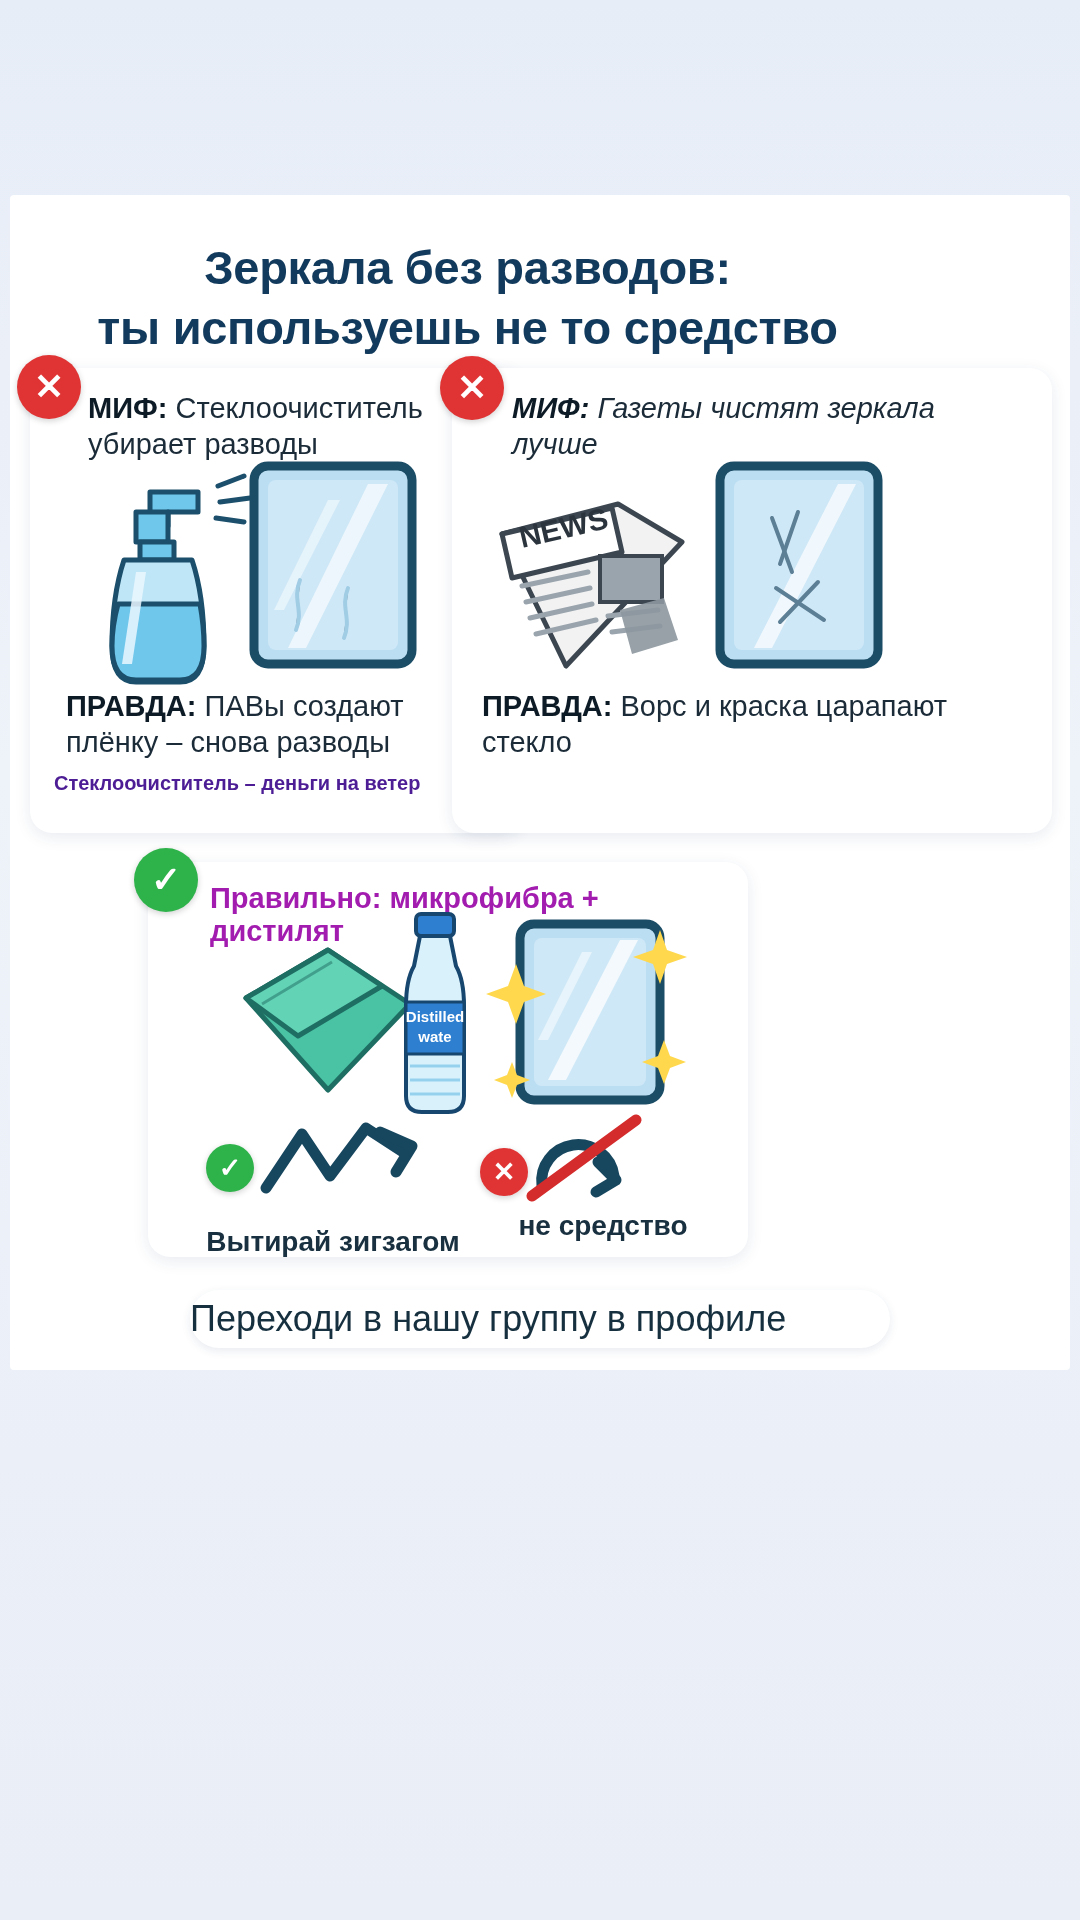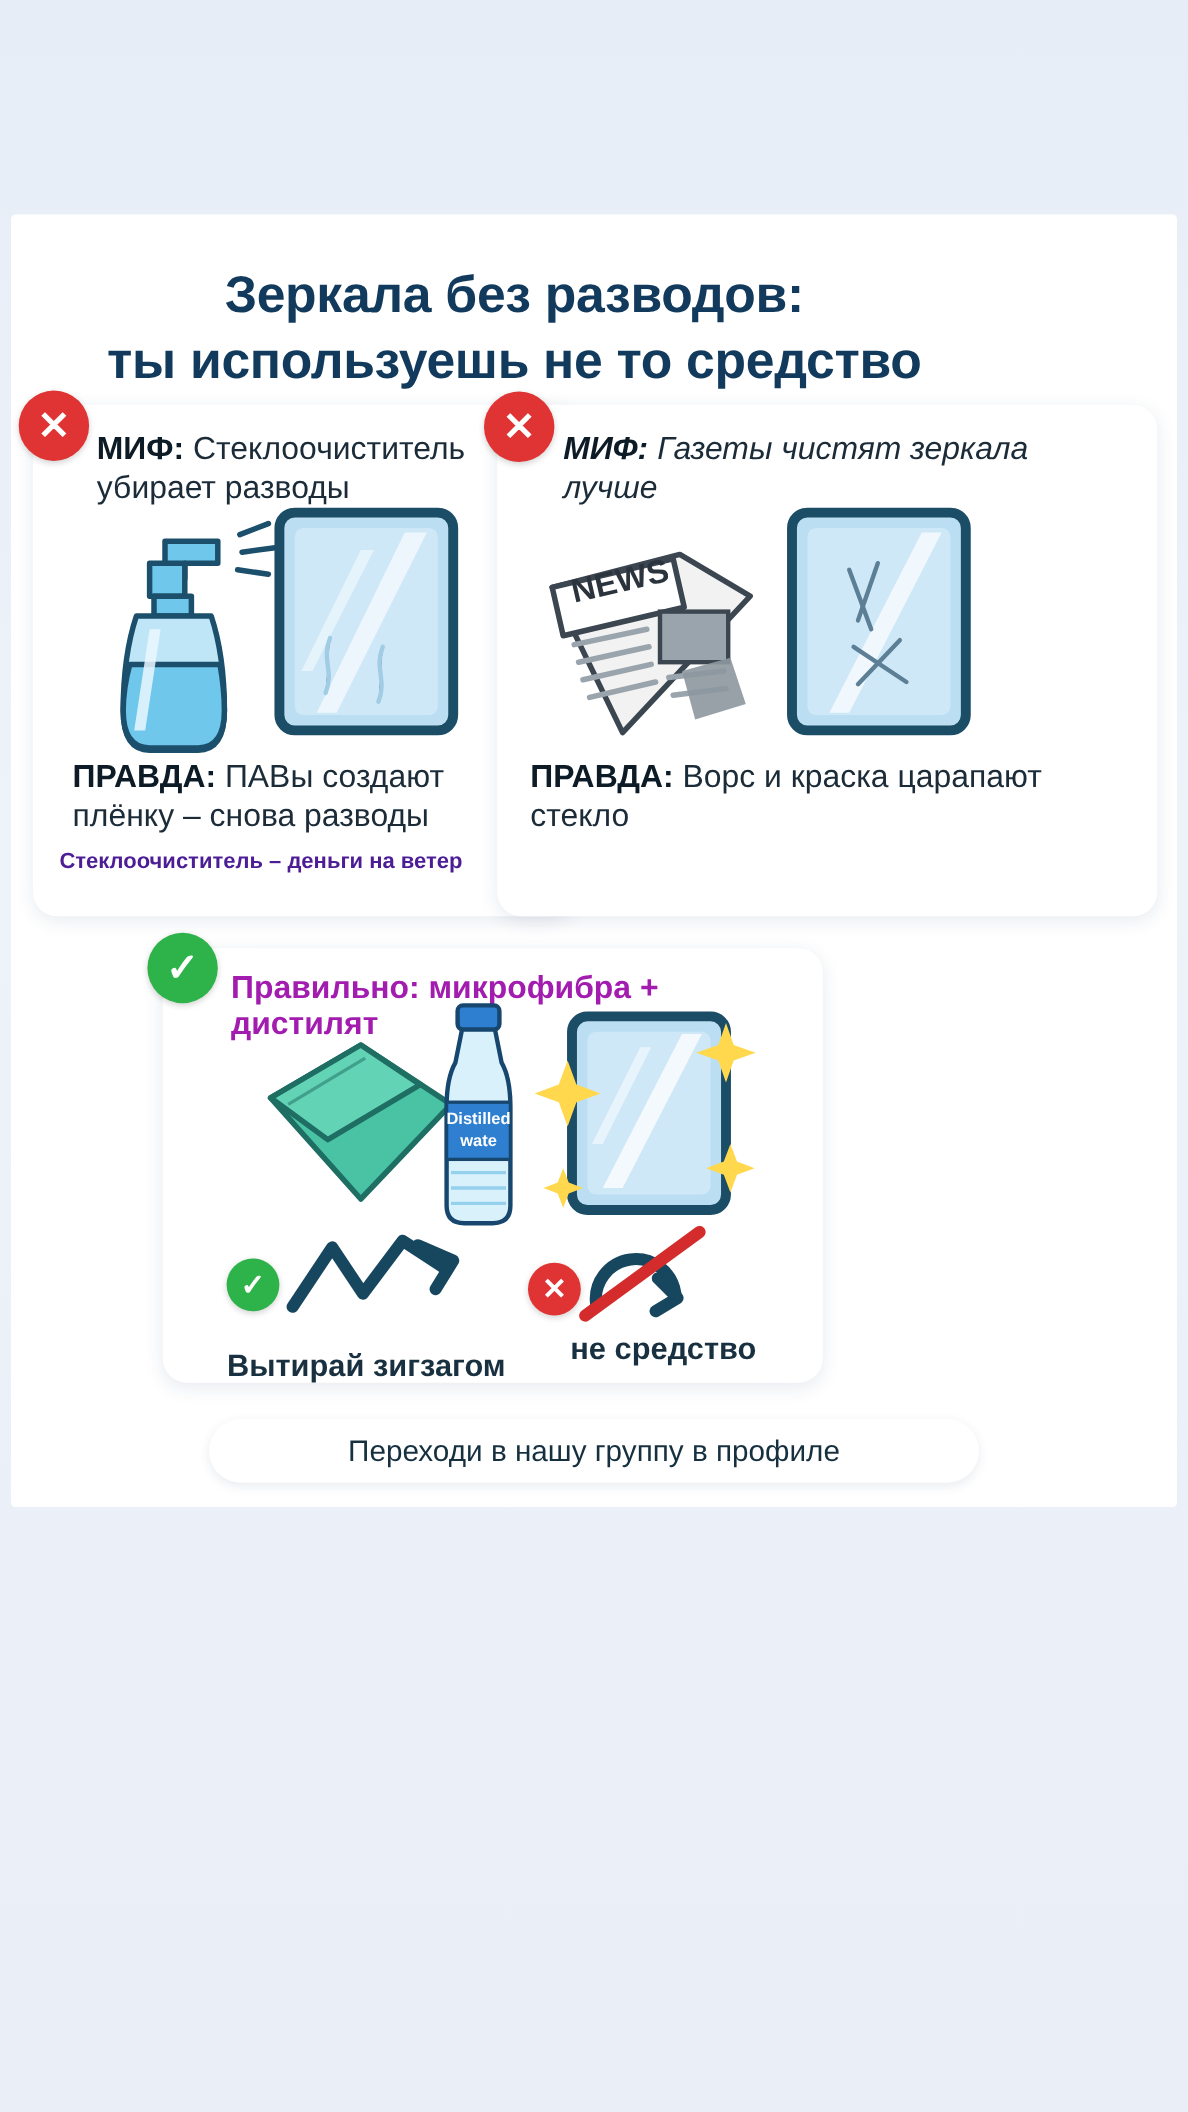--- a/index.html
+++ b/index.html
@@ -94,22 +94,22 @@
     font-weight: bold;
     text-align: center;
   }
 
   .cta {
     position: absolute;
     left: 190px; top: 1290px;
     width: 700px; height: 58px;
     background: #ffffff;
     border-radius: 29px;
-    display: flex; align-items: center; justify-content: center;
-    font-size: 27px; color: #16303f;
+    display: flex; align-items: center; justify-content: flex-start;
+    font-size: 36px; color: #16303f;
     box-shadow: 0 3px 10px rgba(30,60,110,0.10);
   }
 
   svg { display: block; }
   .art { position: absolute; }
 </style>
 </head>
 <body>
 
 <div class="page">

